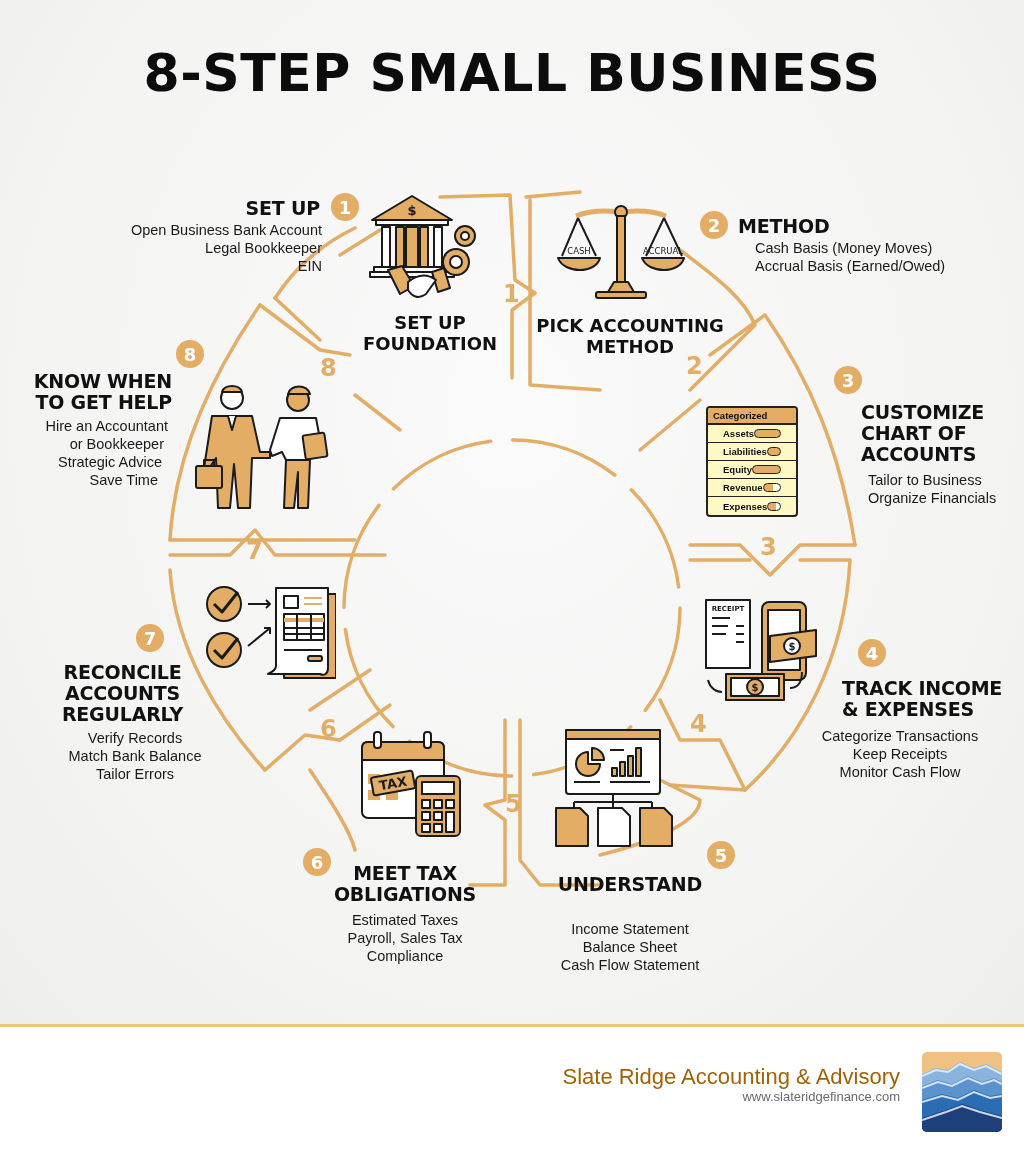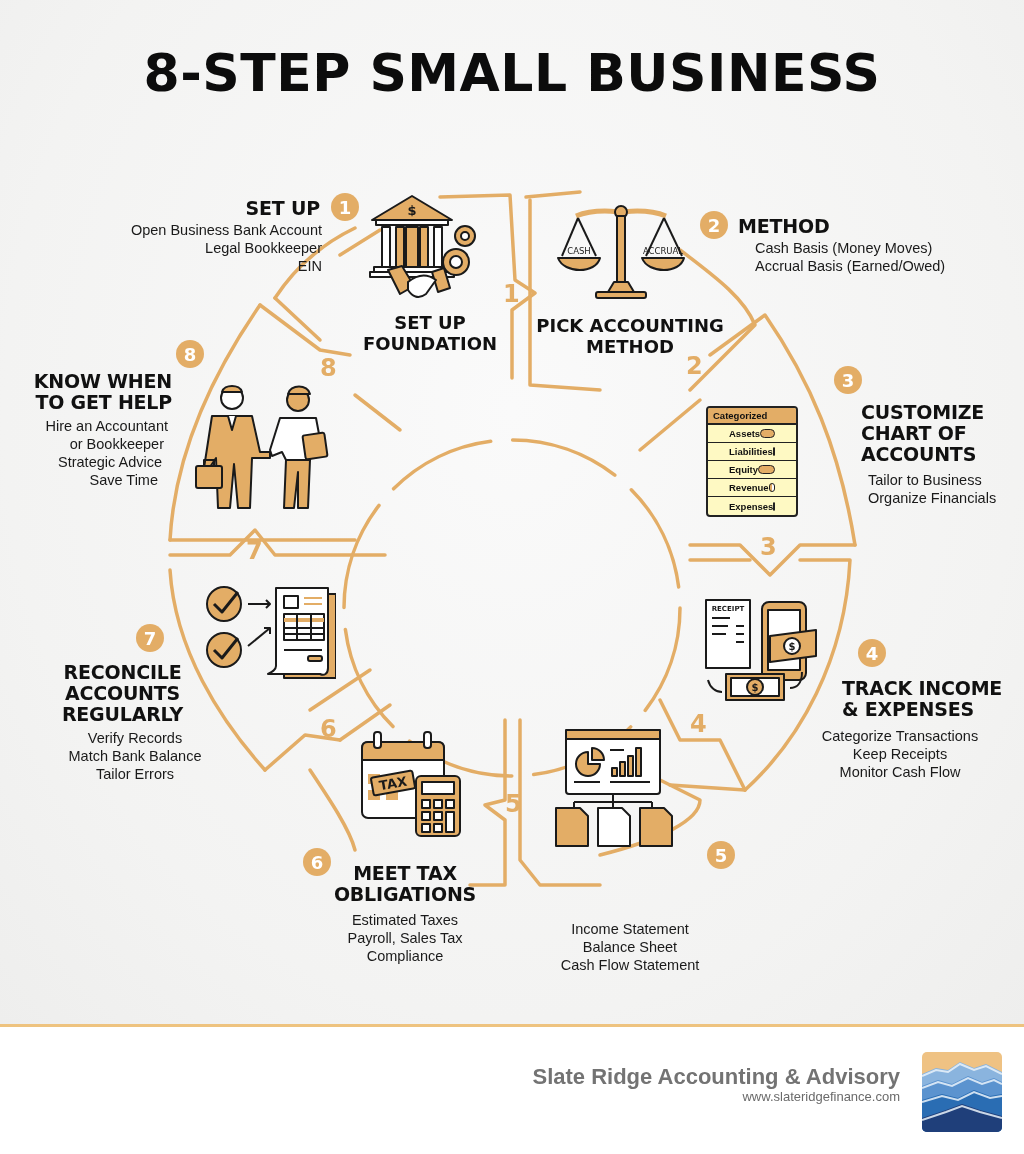--- a/index.html
+++ b/index.html
@@ -45,26 +45,26 @@
   }
   .right { text-align: right; }
   .center { text-align: center; }
   .left { text-align: left; }
   .icon { position: absolute; }
   .coa {
     position: absolute; left: 706px; top: 406px; width: 92px;
     border: 2px solid #222; border-radius: 4px; background: #fef9c3; overflow: hidden;
   }
   .coa-head { background: #e3ad66; font-size: 9.5px; font-weight: 700; padding: 2px 5px; border-bottom: 2px solid #222; }
-  .coa-row { display: flex; align-items: center; justify-content: space-between; font-size: 9.5px; font-weight: 700; padding: 2px 21px; border-bottom: 1.5px solid #222; height: 18px; }
+  .coa-row { display: flex; align-items: center; justify-content: space-between; font-size: 9.5px; font-weight: 700; padding: 2px 15px; border-bottom: 1.5px solid #222; height: 18px; }
   .coa-row:last-child { border-bottom: none; }
   .pill { width: 34px; height: 9px; border: 1.5px solid #222; border-radius: 6px; background: #e3ad66; }
   .divider { position: absolute; left: 0; top: 1024px; width: 1024px; height: 3px; background: #eec37f; }
   .footer { position: absolute; left: 0; top: 1027px; width: 1024px; height: 127px; background: #fff; }
-  .brand-name { position: absolute; right: 124px; top: 1064px; font-weight: 700; font-size: 22px; color: #737373; white-space: nowrap; }
+  .brand-name { position: absolute; right: 124px; top: 1064px; font-weight: 400; font-size: 22px; color: #a16207; white-space: nowrap; }
   .brand-url { position: absolute; right: 124px; top: 1089px; font-size: 13px; color: #6a6a6a; white-space: nowrap; }
   .logo { position: absolute; left: 922px; top: 1052px; width: 80px; height: 80px; border-radius: 5px; overflow: hidden; }
 </style>
 </head>
 <body>
 
 <div class="page-bg"></div>
 
 <div class="title">
   <div>8-STEP SMALL BUSINESS</div>
@@ -245,20 +245,21 @@
     <path d="M8 84 C10 92 16 96 22 96" fill="none"></path>
     <path d="M102 76 C102 88 96 92 90 92" fill="none"></path>
   </g>
   <text x="28" y="15" font-size="7" font-weight="700" text-anchor="middle" fill="#1a1a1a" font-family="DejaVu Sans, sans-serif">RECEIPT</text>
   <text x="55" y="95" font-size="10" font-weight="700" text-anchor="middle" fill="#1a1a1a" font-family="DejaVu Sans, sans-serif">$</text>
   <text x="92" y="54" font-size="10" font-weight="700" text-anchor="middle" fill="#1a1a1a" font-family="DejaVu Sans, sans-serif">$</text>
 </svg>
 
 <div class="badge" style="left:707px; top:841px;">5</div>
 <div class="head center" style="left:500px; top:874px; width:260px;">
+  <div>UNDERSTAND</div>
 </div>
 <div class="lines center" style="left:530px; top:920px; width:200px;">
   <div>Income Statement</div>
   <div>Balance Sheet</div>
   <div>Cash Flow Statement</div>
 </div>
 <svg class="icon" style="left:550px; top:726px;" width="130" height="126" viewBox="0 0 130 126">
   <g stroke="#1a1a1a" stroke-width="2" stroke-linejoin="round">
     <rect x="16" y="4" width="94" height="64" rx="3" fill="#fff"></rect>
     <rect x="16" y="4" width="94" height="9" fill="#e3ad66"></rect>

